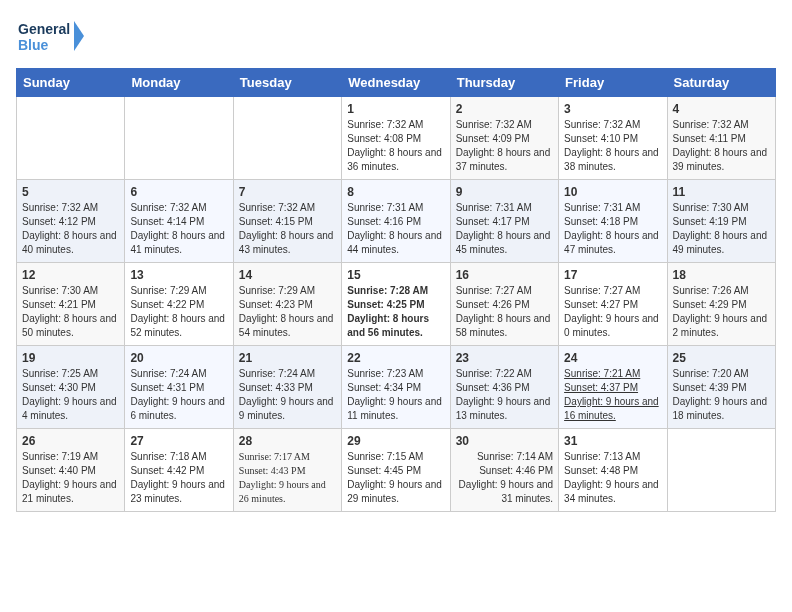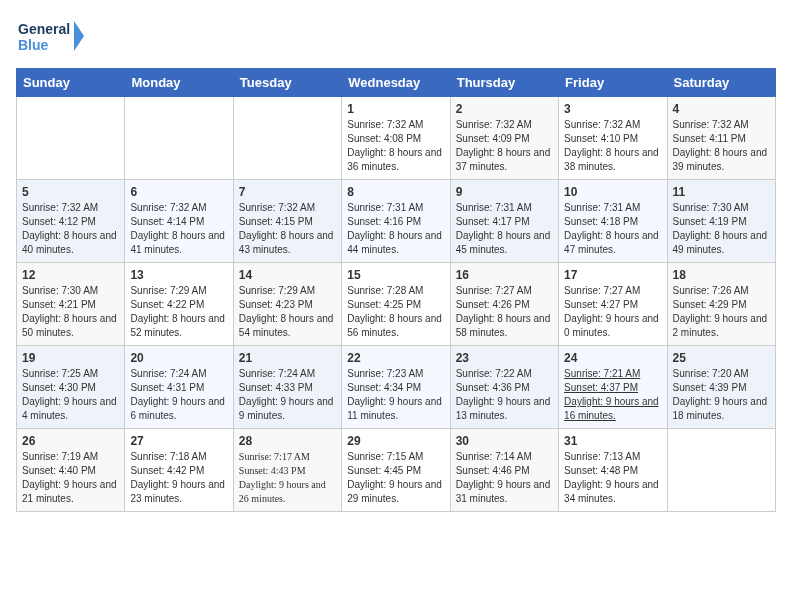--- a/index.html
+++ b/index.html
@@ -199,21 +199,21 @@
 Daylight: 8 hours and 52 minutes.</div>
         </td>
         <td>
           <span class="day-num">14</span>
           <div class="day-info" style="white-space: pre-line;">Sunrise: 7:29 AM
 Sunset: 4:23 PM
 Daylight: 8 hours and 54 minutes.</div>
         </td>
         <td>
           <span class="day-num">15</span>
-          <div class="day-info" style="white-space: pre-line;">Sunrise: 7:28 AM
+          <div class="day-info" style="white-space: pre-line; font-weight: bold;">Sunrise: 7:28 AM
 Sunset: 4:25 PM
 Daylight: 8 hours and 56 minutes.</div>
         </td>
         <td>
           <span class="day-num">16</span>
           <div class="day-info" style="white-space: pre-line;">Sunrise: 7:27 AM
 Sunset: 4:26 PM
 Daylight: 8 hours and 58 minutes.</div>
         </td>
         <td>
@@ -293,21 +293,21 @@
 Daylight: 9 hours and 26 minutes.</div>
         </td>
         <td>
           <span class="day-num">29</span>
           <div class="day-info" style="white-space: pre-line;">Sunrise: 7:15 AM
 Sunset: 4:45 PM
 Daylight: 9 hours and 29 minutes.</div>
         </td>
         <td>
           <span class="day-num">30</span>
-          <div class="day-info" style="white-space: pre-line;">Sunrise: 7:14 AM
+          <div class="day-info" style="white-space: pre-line; text-align: right;">Sunrise: 7:14 AM
 Sunset: 4:46 PM
 Daylight: 9 hours and 31 minutes.</div>
         </td>
         <td>
           <span class="day-num">31</span>
           <div class="day-info" style="white-space: pre-line;">Sunrise: 7:13 AM
 Sunset: 4:48 PM
 Daylight: 9 hours and 34 minutes.</div>
         </td>
         <td class="empty-cell" style="background: rgb(255, 255, 255);"></td>

